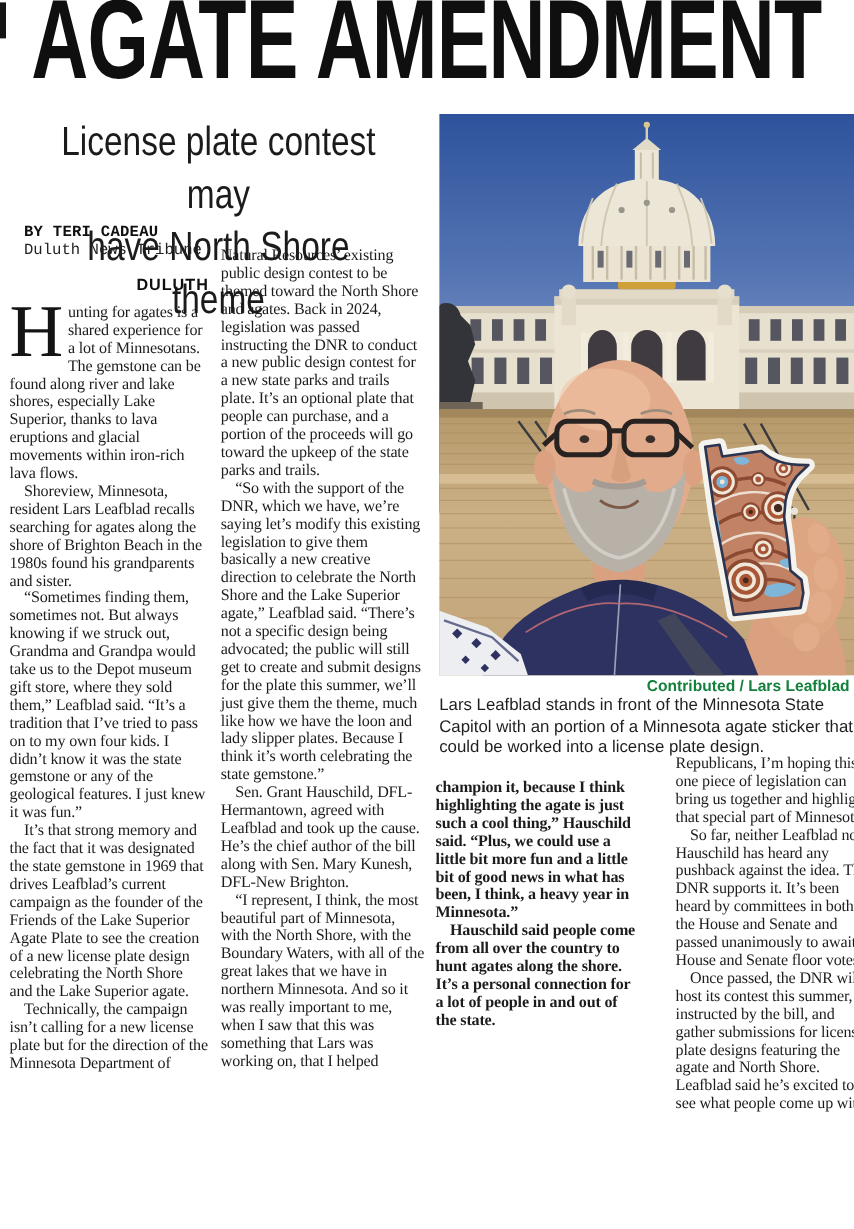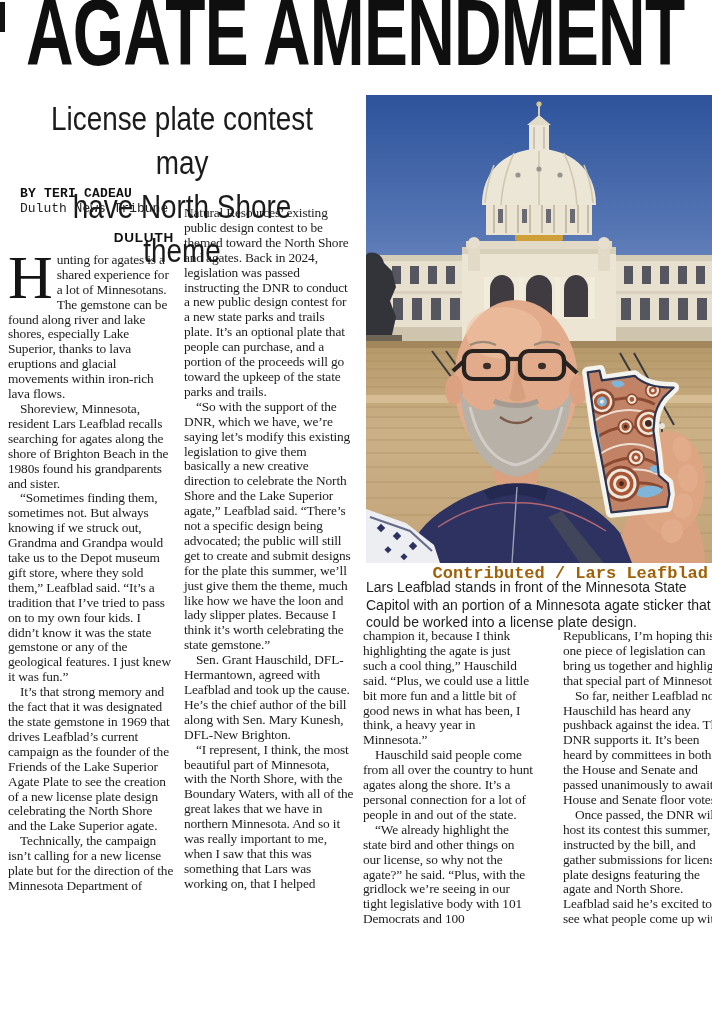--- a/index.html
+++ b/index.html
@@ -23,22 +23,22 @@
   .col{position:absolute;font-size:13.4px;line-height:14.9px;letter-spacing:-0.15px;
        text-align:left;hyphens:auto;-webkit-hyphens:auto;overflow-wrap:break-word;}
   .bp{margin:0;}
   .ind{text-indent:12px;}
   .dateline{font-family:"Liberation Sans",sans-serif;font-weight:bold;font-size:13.5px;
     letter-spacing:.8px;text-align:right;color:#0f0f0f;margin-bottom:7px;}
   .dropcap{float:left;font-size:62px;line-height:45px;padding:2px 4px 0 0;color:#141414;}
   
   #photo{top:95px;left:366px;width:346px;height:468px;}
   #photo svg{display:block;width:100%;height:100%;}
-  #credit{top:564px;left:366px;width:342px;text-align:right;font-family:Liberation Mono, monospace;
-    font-weight:bold;font-size:17px;color:#a16207;}
+  #credit{top:564px;left:366px;width:342px;text-align:right;font-family:Liberation Sans, sans-serif;
+    font-weight:bold;font-size:13px;color:#15803d;}
   #caption{top:579px;left:366px;width:345px;font-family:"Liberation Sans",sans-serif;
     font-size:14px;line-height:17.5px;color:#1f1f1f;}
   #bottom-rule{top:1013px;left:0;width:712px;height:1px;background:#c9c9c9;}
 </style>
 </head>
 <body>
 
 <div id="page">
 
   <div class="abs" id="corner-mark"></div>
@@ -302,24 +302,23 @@
     <p class="bp ind">Technically, the campaign isn’t calling for a new license plate but for the direction of the Minnesota Department of</p>
   </div>
 
   <div class="col" style="left:184px;top:186px;width:170px;margin-top:20px;">
     <p class="bp">Natural Resources’ existing public design contest to be themed toward the North Shore and agates. Back in 2024, legislation was passed instructing the DNR to conduct a new public design contest for a new state parks and trails plate. It’s an optional plate that people can purchase, and a portion of the proceeds will go toward the upkeep of the state parks and trails.</p>
     <p class="bp ind">“So with the support of the DNR, which we have, we’re saying let’s modify this existing legislation to give them basically a new creative direction to celebrate the North Shore and the Lake Superior agate,” Leafblad said. “There’s not a specific design being advocated; the public will still get to create and submit designs for the plate this summer, we’ll just give them the theme, much like how we have the loon and lady slipper plates. Because I think it’s worth celebrating the state gemstone.”</p>
     <p class="bp ind">Sen. Grant Hauschild, DFL-Hermantown, agreed with Leafblad and took up the cause. He’s the chief author of the bill along with Sen. Mary Kunesh, DFL-New Brighton.</p>
     <p class="bp ind">“I represent, I think, the most beautiful part of Minnesota, with the North Shore, with the Boundary Waters, with all of the great lakes that we have in northern Minnesota. And so it was really important to me, when I saw that this was something that Lars was working on, that I helped</p>
   </div>
 
-  <div class="col" style="left:363px;top:629px;width:170px;">
+  <div class="col" style="left:363px;top:649px;width:170px;font-weight:bold;">
     <p class="bp">champion it, because I think highlighting the agate is just such a cool thing,” Hauschild said. “Plus, we could use a little bit more fun and a little bit of good news in what has been, I think, a heavy year in Minnesota.”</p>
     <p class="bp ind">Hauschild said people come from all over the country to hunt agates along the shore. It’s a personal connection for a lot of people in and out of the state.</p>
-    <p class="bp ind">“We already highlight the state bird and other things on our license, so why not the agate?” he said. “Plus, with the gridlock we’re seeing in our tight legislative body with 101 Democrats and 100</p>
   </div>
 
   <div class="col" style="left:563px;top:629px;width:167px;">
     <p class="bp">Republicans, I’m hoping this one piece of legislation can bring us together and highlight that special part of Minnesota.”</p>
     <p class="bp ind">So far, neither Leafblad nor Hauschild has heard any pushback against the idea. The DNR supports it. It’s been heard by committees in both the House and Senate and passed unanimously to await House and Senate floor votes.</p>
     <p class="bp ind">Once passed, the DNR will host its contest this summer, as instructed by the bill, and gather submissions for license plate designs featuring the agate and North Shore. Leafblad said he’s excited to see what people come up with.</p>
   </div>
 
   <div class="abs" id="bottom-rule"></div>
 </div>

